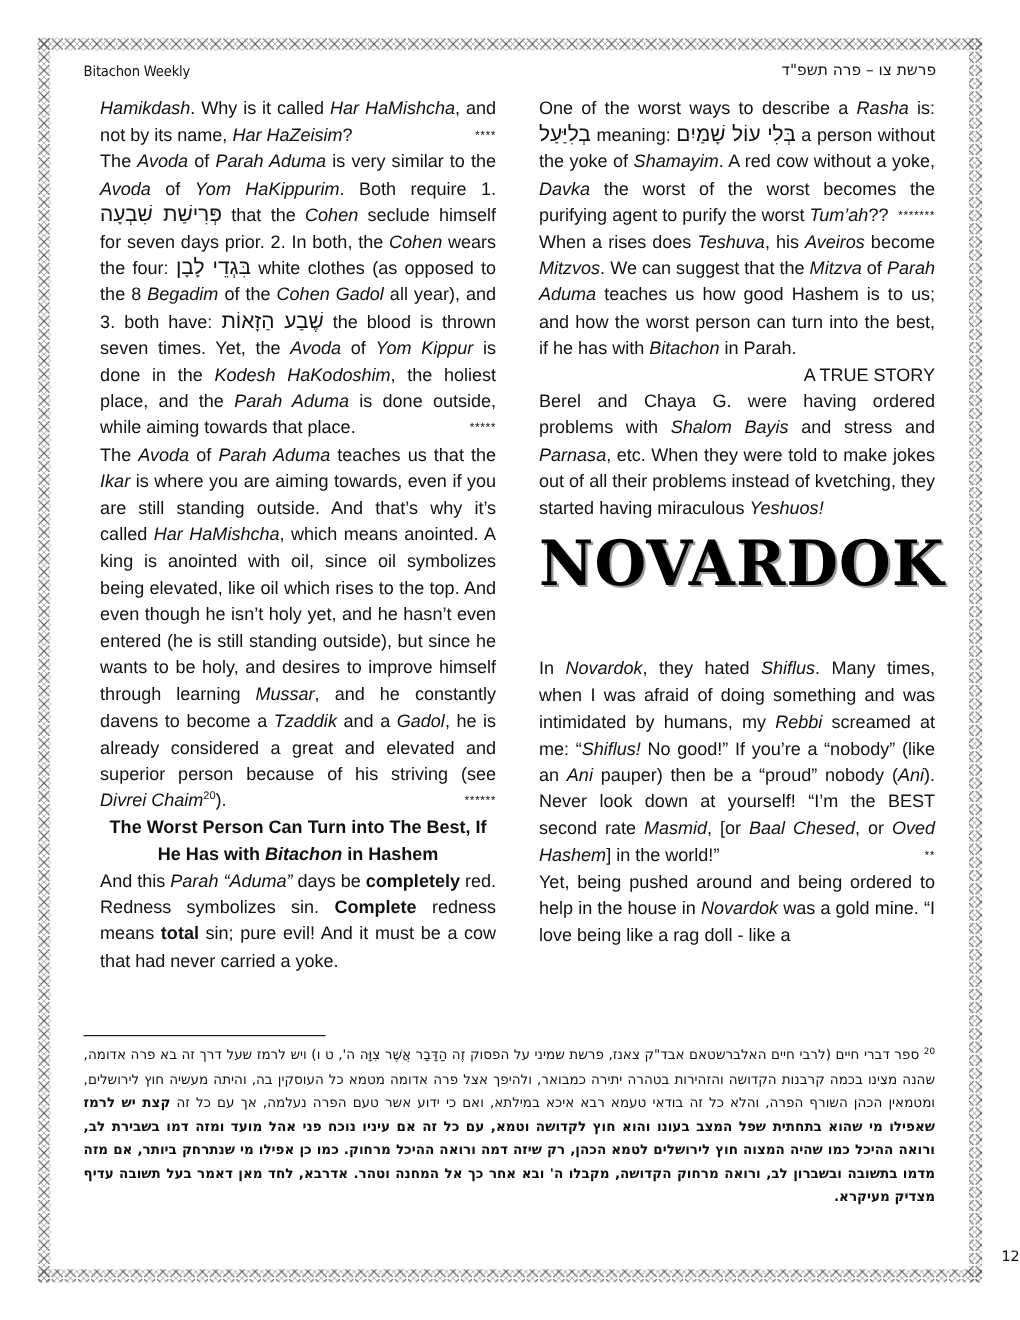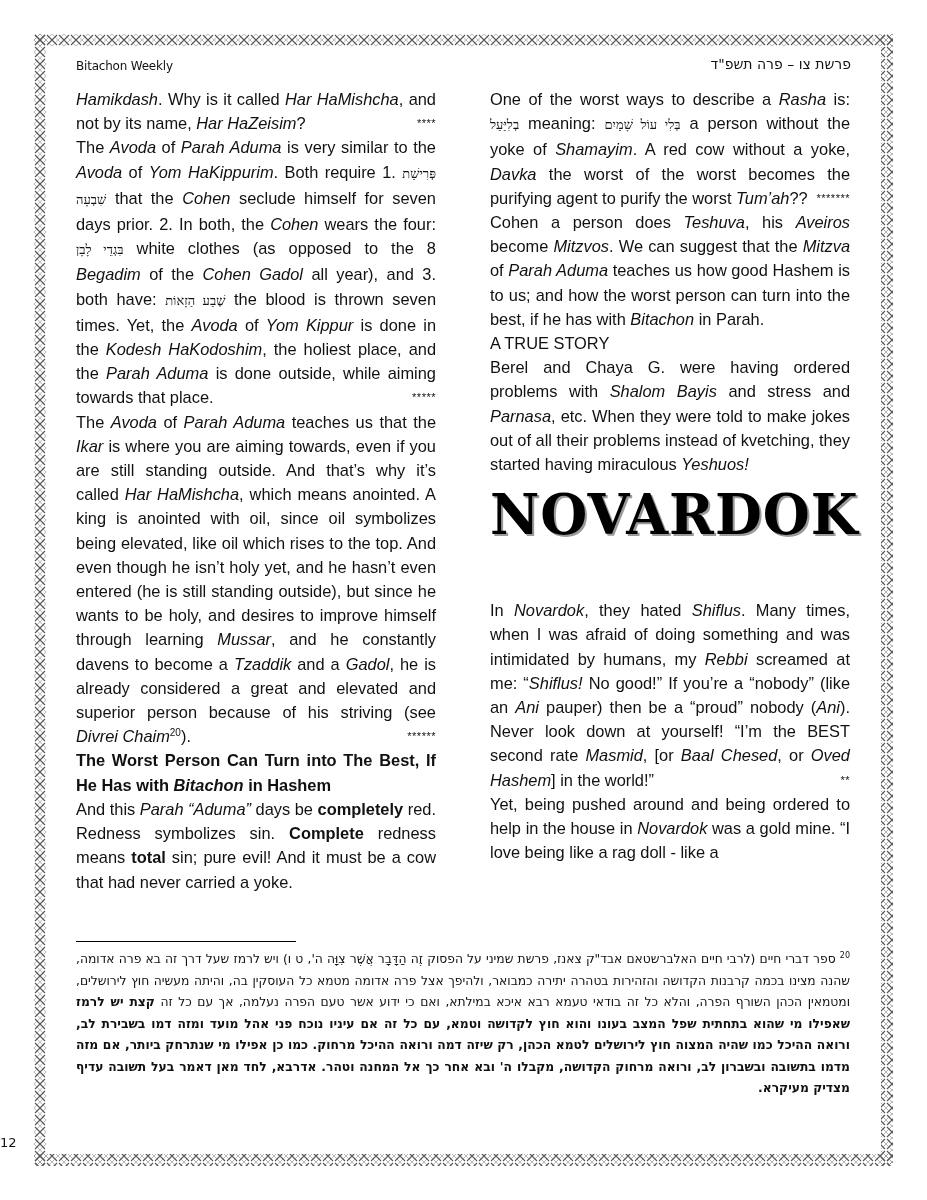--- a/index.html
+++ b/index.html
@@ -2,35 +2,35 @@
 <html><head>
 <meta charset="utf-8">
 <style>
   html, body { margin: 0; padding: 0; background: #ffffff; }
   body { width: 927px; height: 1200px; position: relative; overflow: hidden; font-family: "Liberation Sans", sans-serif; color: #111; }
   .border-frame { position: absolute; left: 34px; top: 34px; width: 859px; height: 1132px; }
   .border-frame svg { position: absolute; left: 0; top: 0; }
   .header-left { position: absolute; left: 76px; top: 58px; font-size: 13px; font-family: "DejaVu Sans", sans-serif; letter-spacing: -0.2px; transform: scaleX(0.92); transform-origin: left; }
   .header-right { position: absolute; right: 76px; top: 56px; font-size: 14px; font-family: "DejaVu Sans", sans-serif; direction: rtl; }
   .col { position: absolute; top: 87px; font-size: 16.4px; line-height: 24.2px; text-align: justify; }
-  .col-left { left: 76px; width: 360px; }
+  .col-left { left: 91px; width: 360px; }
   .col-right { left: 490px; width: 360px; }
   .col p { margin: 0; }
   .stars { float: right; font-size: 11px; letter-spacing: 0.5px; }
   i { font-style: italic; }
-  .heb { font-family: Liberation Serif, serif; font-size: 13px; }
-  .sec-head { font-weight: bold; }
-  .story-head { text-align: left; }
+  .heb { font-family: Liberation Sans, sans-serif; font-size: 19px; }
+  .sec-head { text-align: center; font-weight: bold; }
+  .story-head { text-align: right; }
   .novardok { text-align: center; margin: 26px 0 26px 0; height: 70px; }
   .novardok span { font-family: "DejaVu Serif", serif; font-size: 54px; font-weight: bold; letter-spacing: 1px; color: #000; text-shadow: 2px 2px 0 #9a9a9a; display: inline-block; transform: scaleY(1.05); }
   .fn-rule { position: absolute; left: 76px; top: 941px; width: 220px; border-top: 1px solid #000; }
   .footnote { position: absolute; left: 76px; width: 774px; top: 949px; direction: rtl; text-align: justify; font-family: "DejaVu Sans", sans-serif; font-size: 12.3px; line-height: 21.5px; }
   .footnote sup { font-size: 8px; }
   .footnote b { font-weight: bold; margin-top: 48px; }
-  .page-num { position: absolute; left: 0; right: 0; top: 1135px; text-align: left; font-size: 13px; font-family: "DejaVu Sans", sans-serif; }
+  .page-num { position: absolute; left: 0; right: 0; top: 1135px; text-align: right; font-size: 13px; font-family: "DejaVu Sans", sans-serif; }
   sup { font-size: 10px; line-height: 0; }
 </style>
 </head>
 <body>
 
 <div class="border-frame">
   <svg width="859" height="1132" viewBox="0 0 859 1132" xmlns="http://www.w3.org/2000/svg">
     <defs>
       <pattern id="xchain" x="0" y="0" width="12" height="12" patternUnits="userSpaceOnUse">
         <path d="M1 1 L11 11 M11 1 L1 11" stroke="#555" stroke-width="1.1" fill="none"></path>
@@ -67,21 +67,21 @@
     <span>And this </span><i>Parah “Aduma”</i><span> days be </span><b>completely</b><span> red. Redness symbolizes sin. </span><b>Complete</b><span> redness means </span><b>total</b><span> sin; pure evil! And it must be a cow that had never carried a yoke.</span>
   </p>
 </div>
 
 <div class="col col-right">
   <p>
     <span>One of the worst ways to describe a </span><i>Rasha</i><span> is: </span><span class="heb" dir="rtl">בְלִיַּעַל</span><span> meaning: </span><span class="heb" dir="rtl">בְּלִי עוֹל שָׁמַיִם</span><span> a person without the yoke of </span><i>Shamayim</i><span>. A red cow without a yoke, </span><i>Davka</i><span> the worst of the worst becomes the purifying agent to purify the worst </span><i>Tum’ah</i><span>??</span>
     <span class="stars">*******</span>
   </p>
   <p>
-    <span>Cohen a person does </span><i>Teshuva</i><span>, his </span><i>Aveiros</i><span> become </span><i>Mitzvos</i><span>. We can suggest that the </span><i>Mitzva</i><span> of </span><i>Parah Aduma</i><span> teaches us how good Hashem is to us; and how the worst person can turn into the best, if he has with </span><i>Bitachon</i><span> in Parah.</span>
+    <span>When a rises does </span><i>Teshuva</i><span>, his </span><i>Aveiros</i><span> become </span><i>Mitzvos</i><span>. We can suggest that the </span><i>Mitzva</i><span> of </span><i>Parah Aduma</i><span> teaches us how good Hashem is to us; and how the worst person can turn into the best, if he has with </span><i>Bitachon</i><span> in Parah.</span>
   </p>
   <p class="story-head">A TRUE STORY</p>
   <p>
     <span>Berel and Chaya G. were having ordered problems with </span><i>Shalom Bayis</i><span> and stress and </span><i>Parnasa</i><span>, etc. When they were told to make jokes out of all their problems instead of kvetching, they started having miraculous </span><i>Yeshuos!</i>
   </p>
   <div class="novardok">
     <span>NOVARDOK</span>
   </div>
   <p>
     <span>In </span><i>Novardok</i><span>, they hated </span><i>Shiflus</i><span>. Many times, when I was afraid of doing something and was intimidated by humans, my </span><i>Rebbi</i><span> screamed at me: “</span><i>Shiflus!</i><span> No good!” If you’re a “nobody” (like an </span><i>Ani</i><span> pauper) then be a “proud” nobody (</span><i>Ani</i><span>). Never look down at yourself! “I’m the BEST second rate </span><i>Masmid</i><span>, [or </span><i>Baal Chesed</i><span>, or </span><i>Oved Hashem</i><span>] in the world!”</span>

